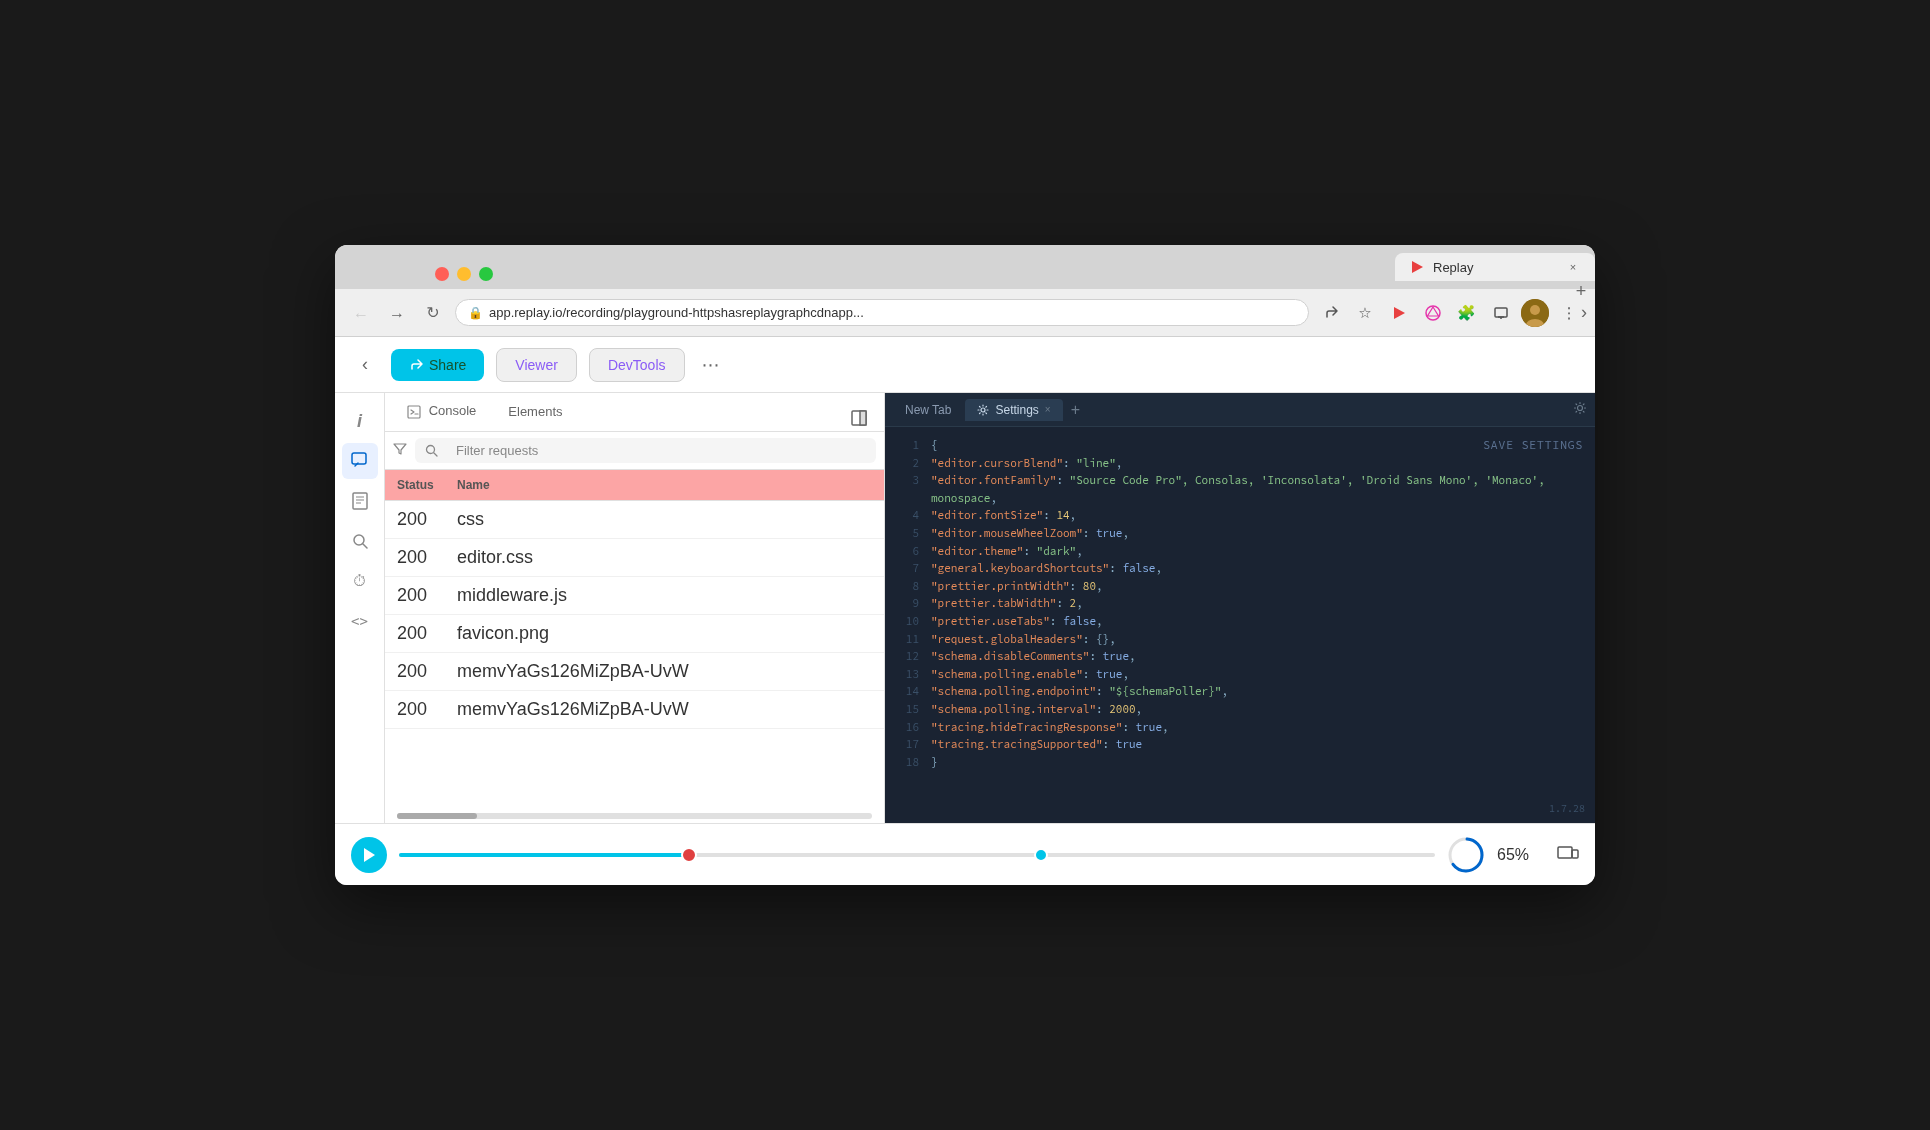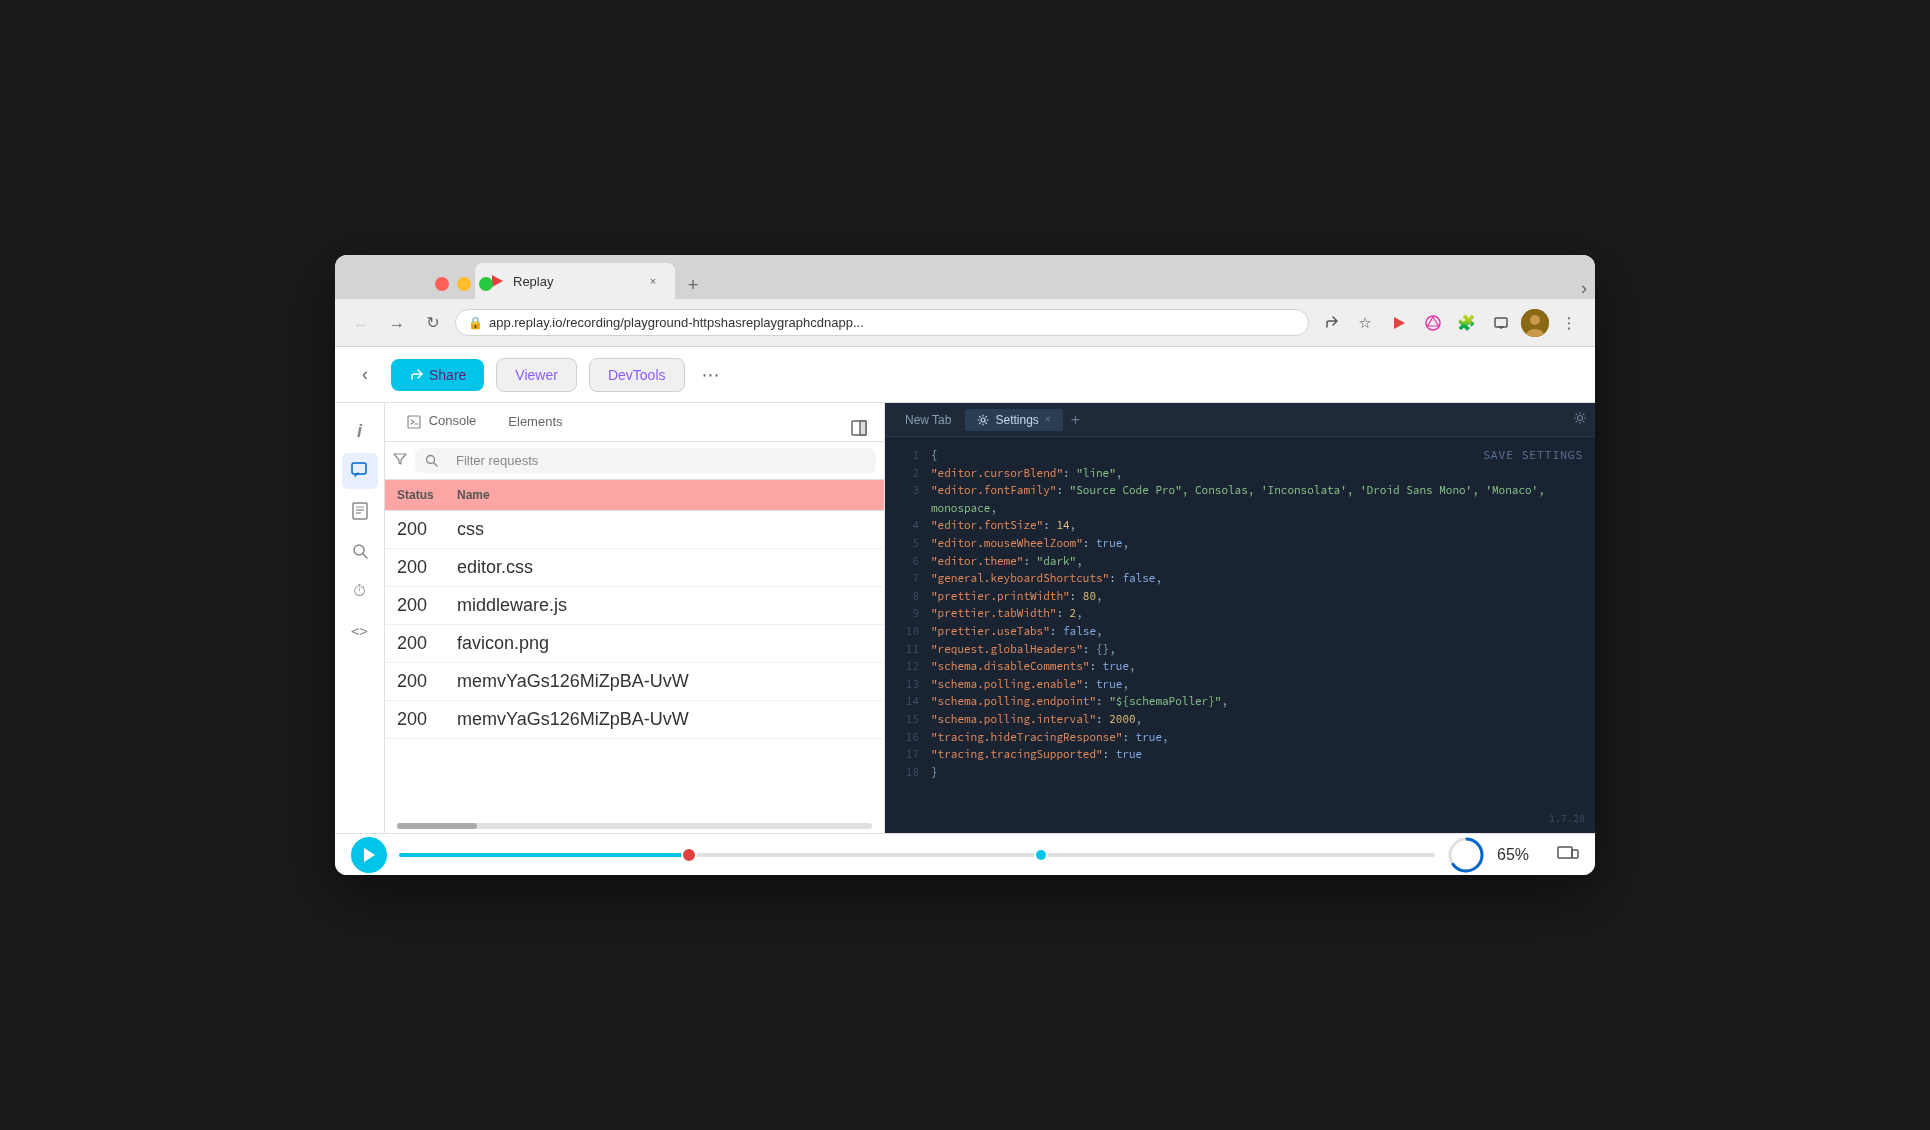--- a/index.html
+++ b/index.html
@@ -18,20 +18,21 @@
       overflow: hidden;
       box-shadow: 0 20px 60px rgba(0,0,0,0.5);
     }
     
     .tab-bar {
       background: #d4d4d4;
       display: flex;
       align-items: flex-end;
       padding: 8px 0 0 80px;
       height: 44px;
+      flex-direction: column;
     }
     .traffic-lights {
       position: absolute;
       left: 100px;
       top: 22px;
       display: flex;
       gap: 8px;
     }
     .traffic-light {
       width: 14px;
@@ -177,21 +178,21 @@
       font-size: 18px;
     }
     .page-title {
       font-size: 18px;
       font-weight: 600;
       color: #1a1a1a;
       flex: 1;
     }
     .share-btn {
       background: #00c4e8;
-      color: #701a75;
+      color: #14532d;
       border: none;
       border-radius: 8px;
       padding: 8px 18px;
       font-size: 14px;
       font-weight: 500;
       cursor: pointer;
       display: flex;
       align-items: center;
       gap: 6px;
     }
@@ -420,21 +421,21 @@
       right: 10px;
       font-size: 10px;
       color: #3a5068;
     }
     
     .playback-bar {
       background: #fff;
       display: flex;
       align-items: center;
       padding: 0 16px;
-      height: 42px;
+      height: 62px;
       border-top: 1px solid #e0e0e0;
       gap: 12px;
     }
     .play-btn {
       width: 36px;
       height: 36px;
       background: #00c4e8;
       border-radius: 50%;
       display: flex;
       align-items: center;

